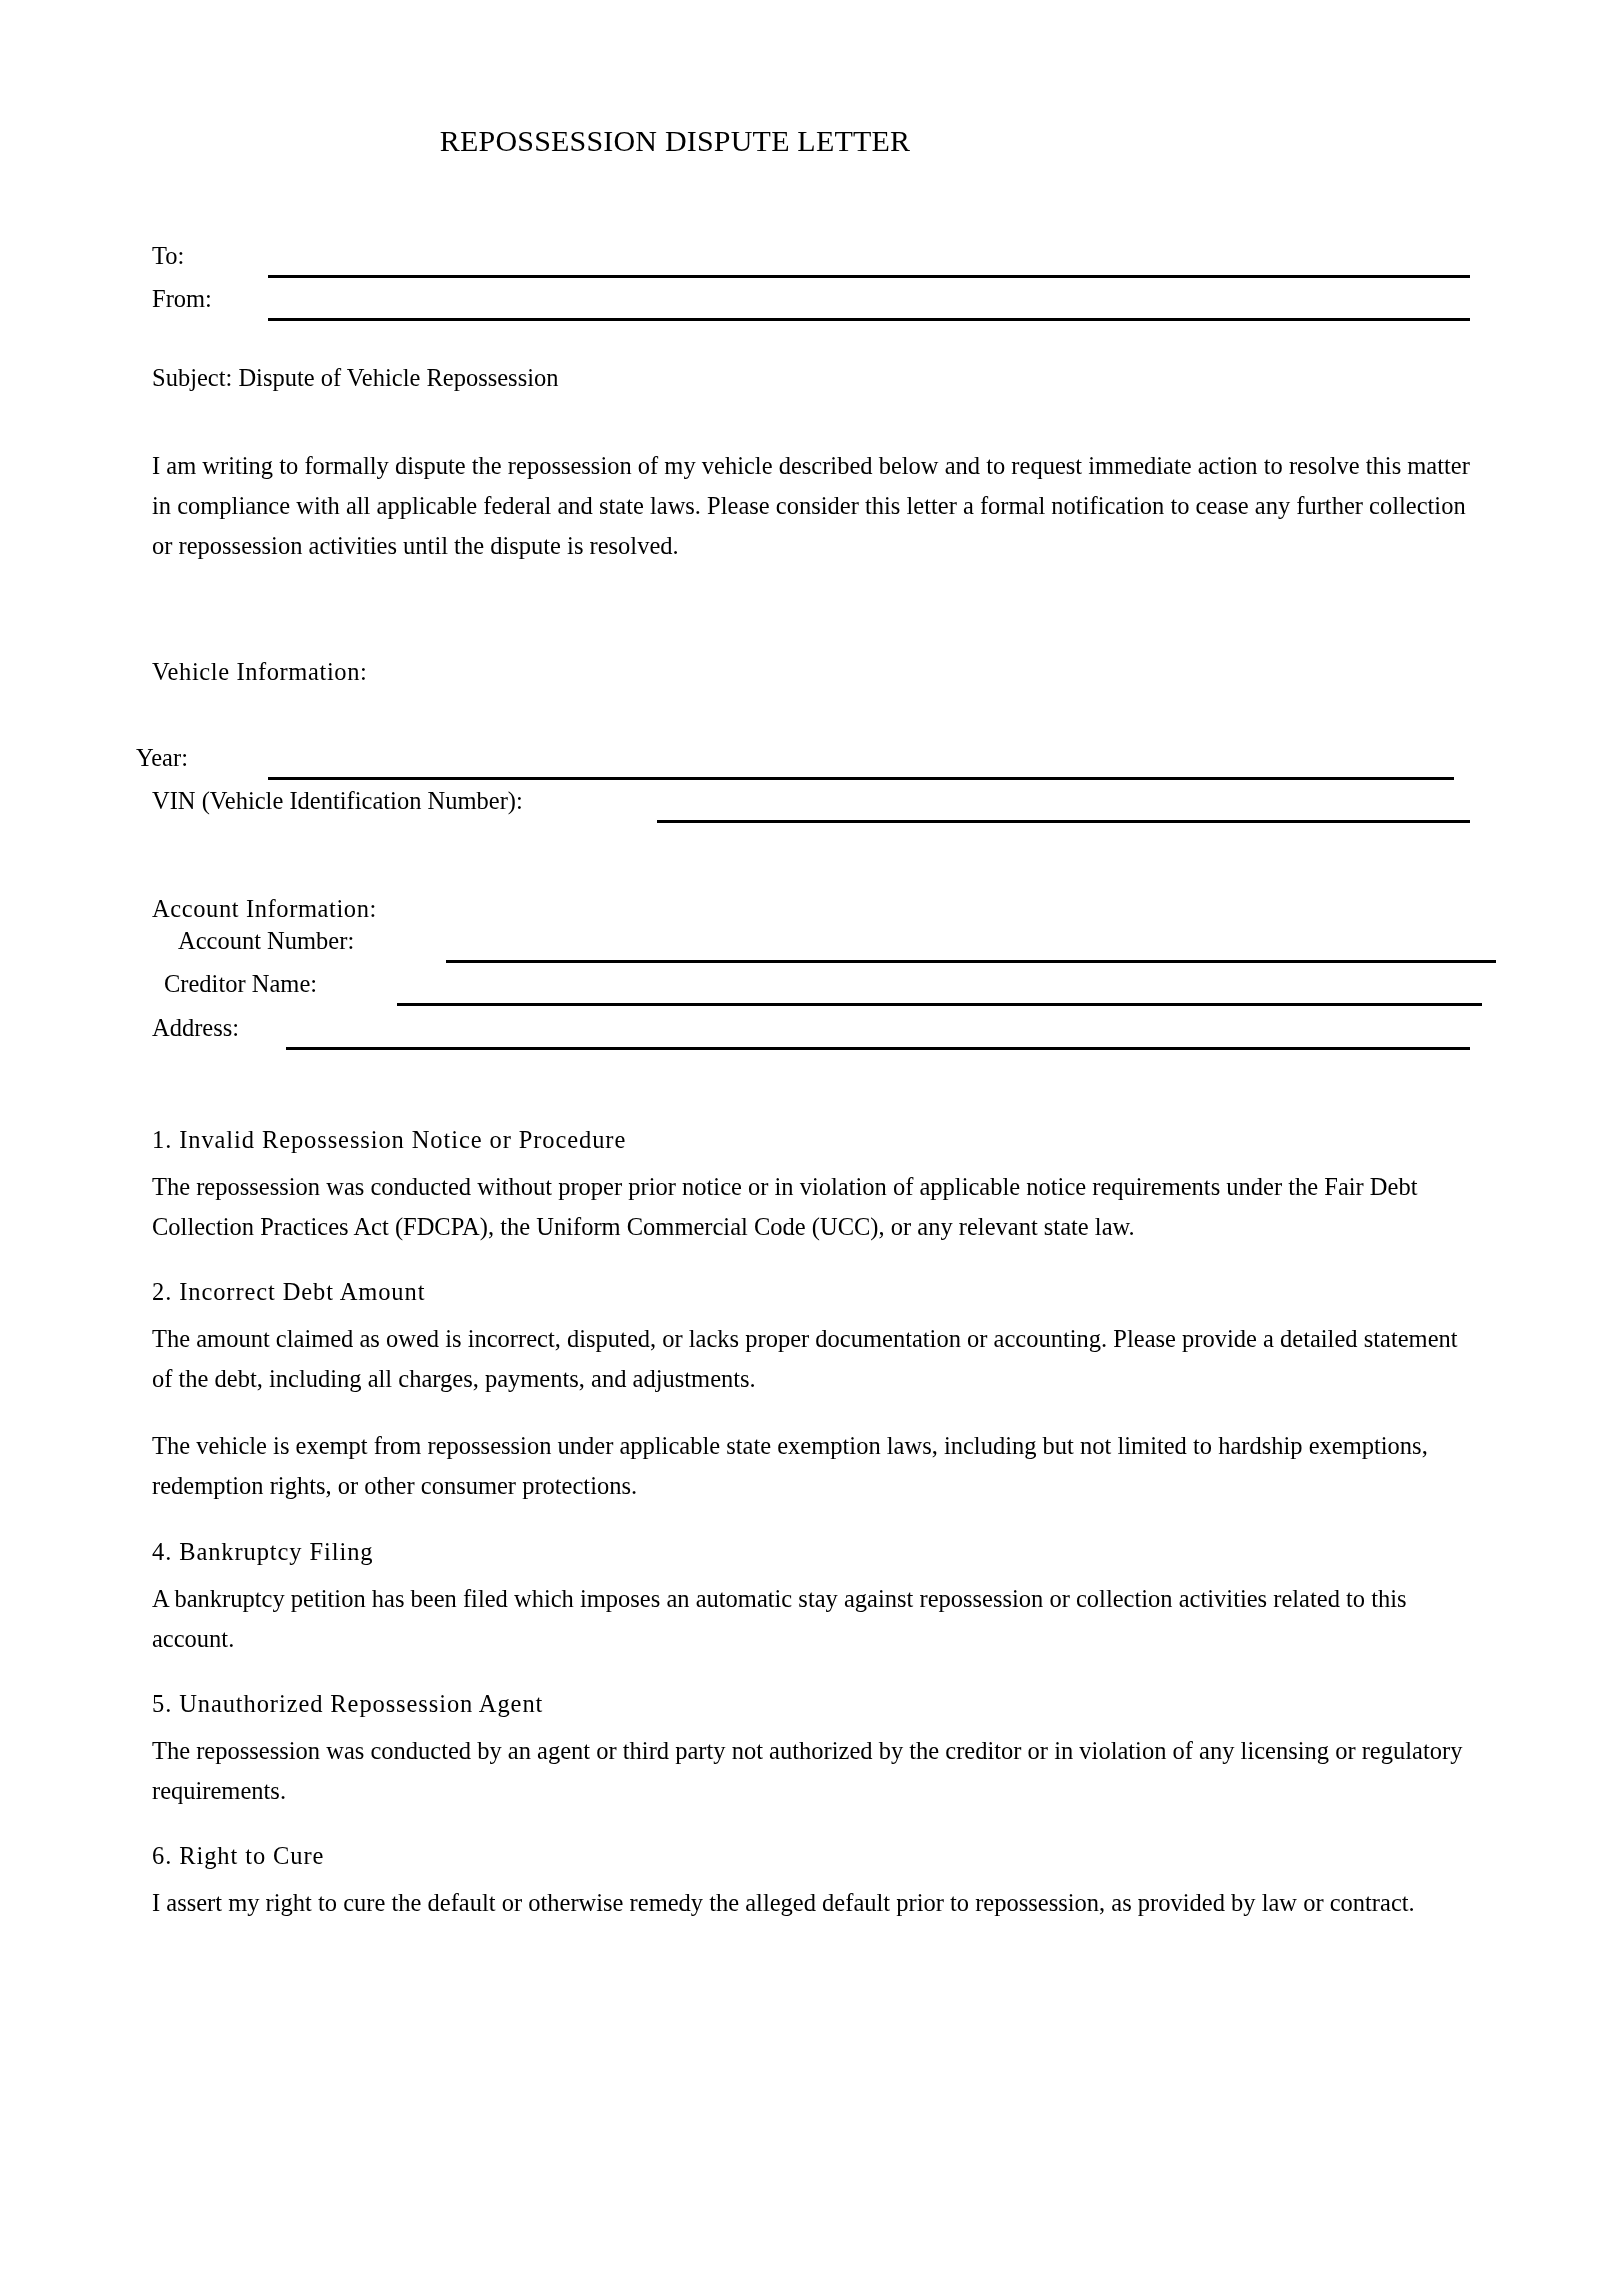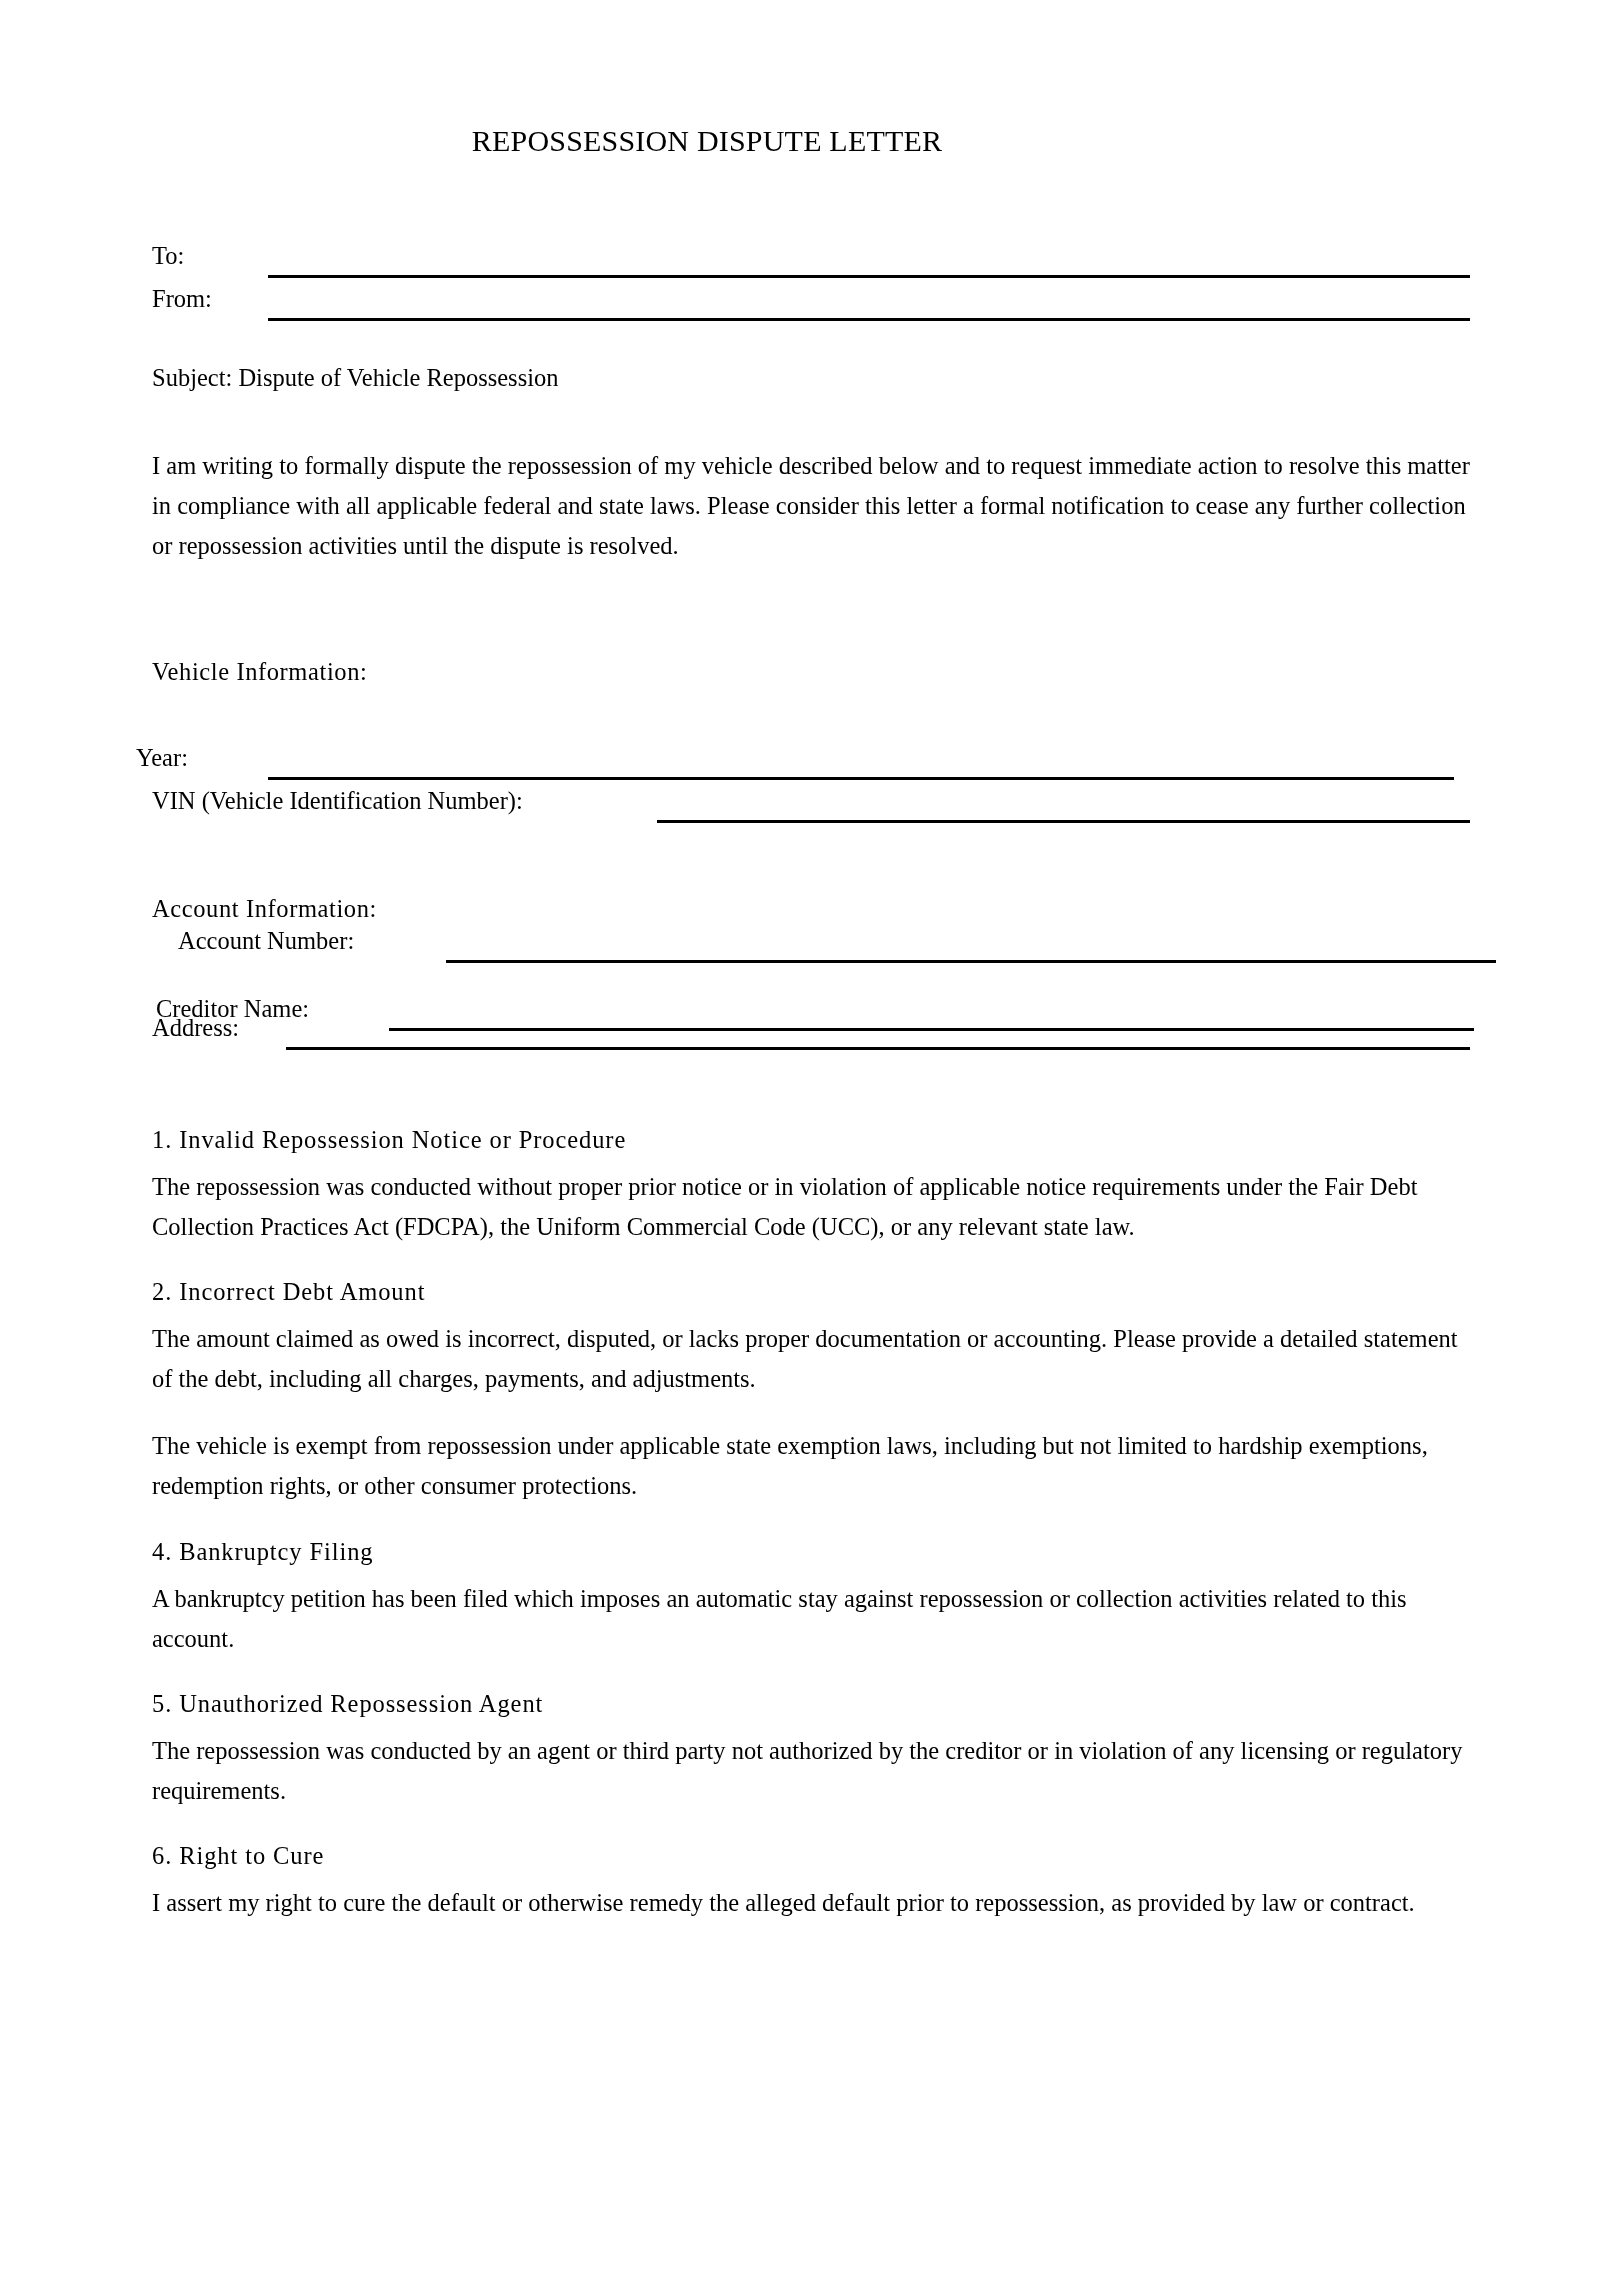--- a/index.html
+++ b/index.html
@@ -27,21 +27,20 @@
     position: absolute;
     top: 122px;
     left: 0;
     width: 1350px;
     text-align: center;
     font-size: 30px;
     line-height: 37px;
     letter-spacing: 0.2px;
     font-weight: normal;
     white-space: nowrap;
-    margin-left: 32px;
   }
 
   
   .form-row {
     position: relative;
     height: 43px;
   }
   .form-row .lbl {
     position: absolute;
     left: 0;
@@ -142,21 +141,21 @@
     <span class="rule" style="left:505px; right:0;"></span>
   </div>
 
   <div class="group-head" style="top:892px;">Account Information:</div>
 
   <div class="form-row" style="position:absolute; left:152px; top:924px; width:1318px;margin-left:26px;">
     <span class="lbl">Account Number:</span>
     <span class="rule" style="left:268px; right:0;"></span>
   </div>
 
-  <div class="form-row" style="position:absolute; left:156px; top:967px; width:1318px;margin-top:25px;">
+  <div class="form-row" style="position:absolute; left:164px; top:967px; width:1318px;">
     <span class="lbl">Creditor Name:</span>
     <span class="rule" style="left:233px; right:0;"></span>
   </div>
 
   <div class="form-row" style="position:absolute; left:152px; top:1011px; width:1318px;">
     <span class="lbl">Address:</span>
     <span class="rule" style="left:134px; right:0;"></span>
   </div>
 
   <div class="sections">

